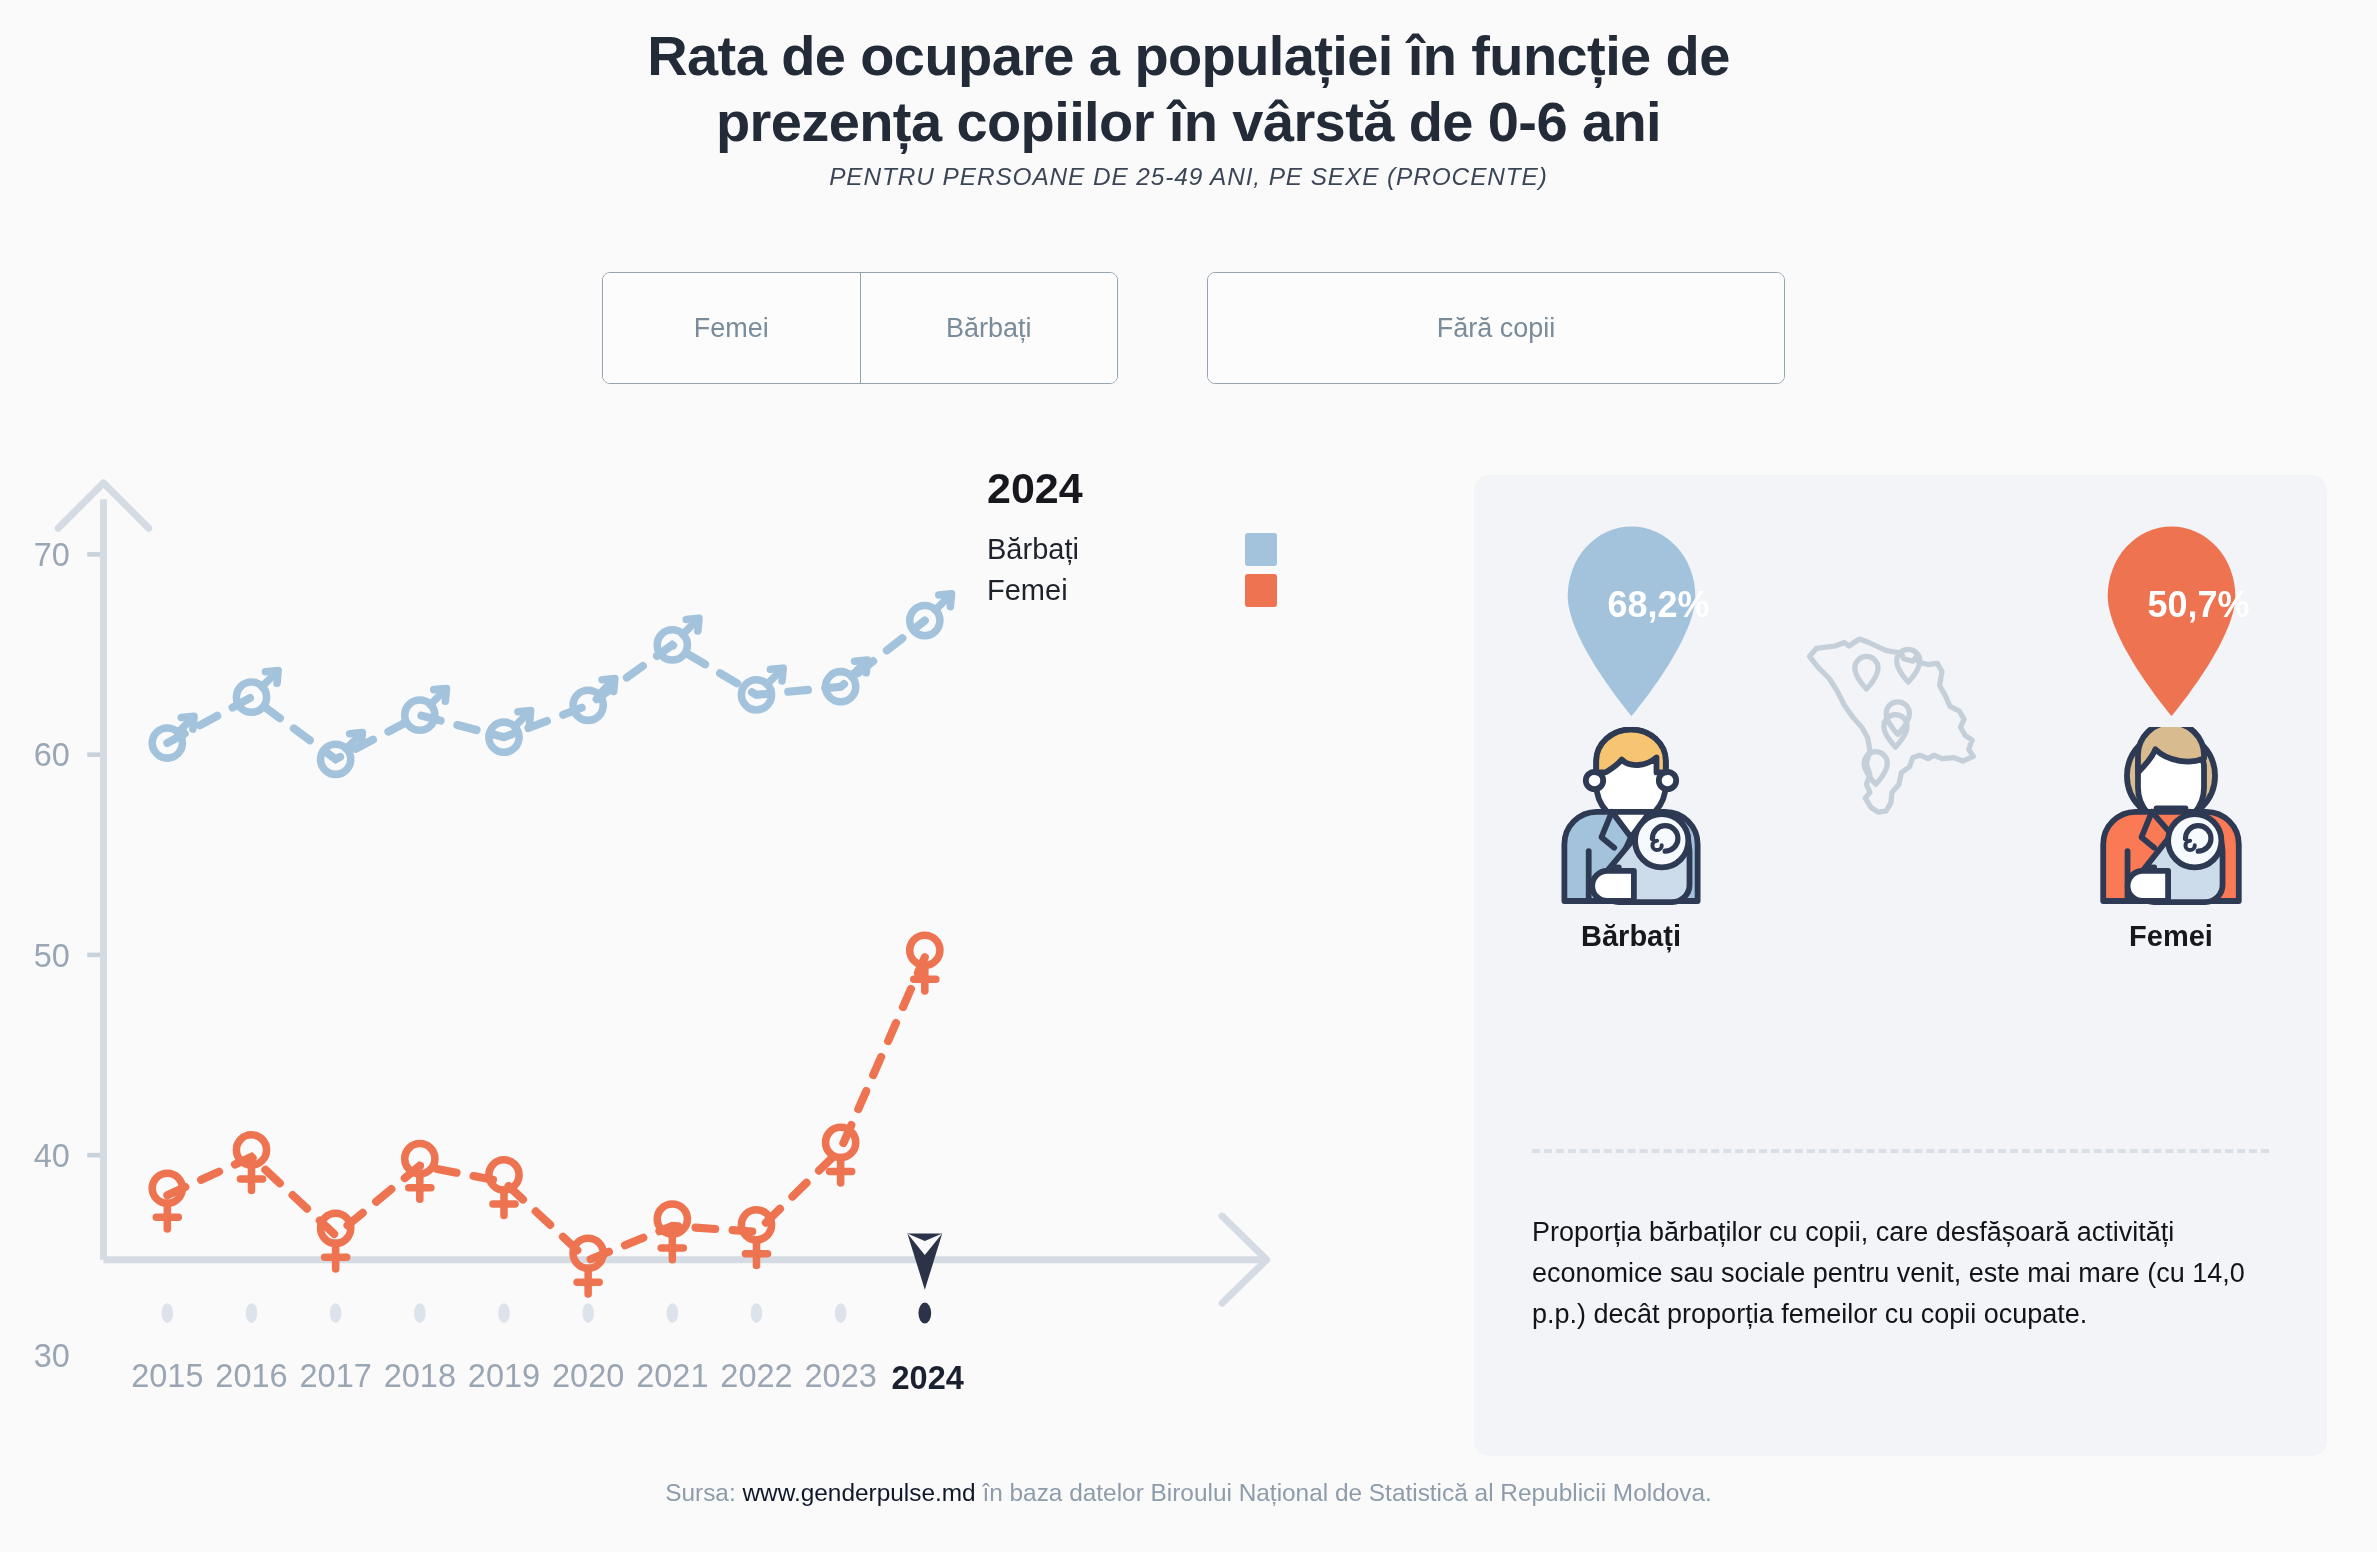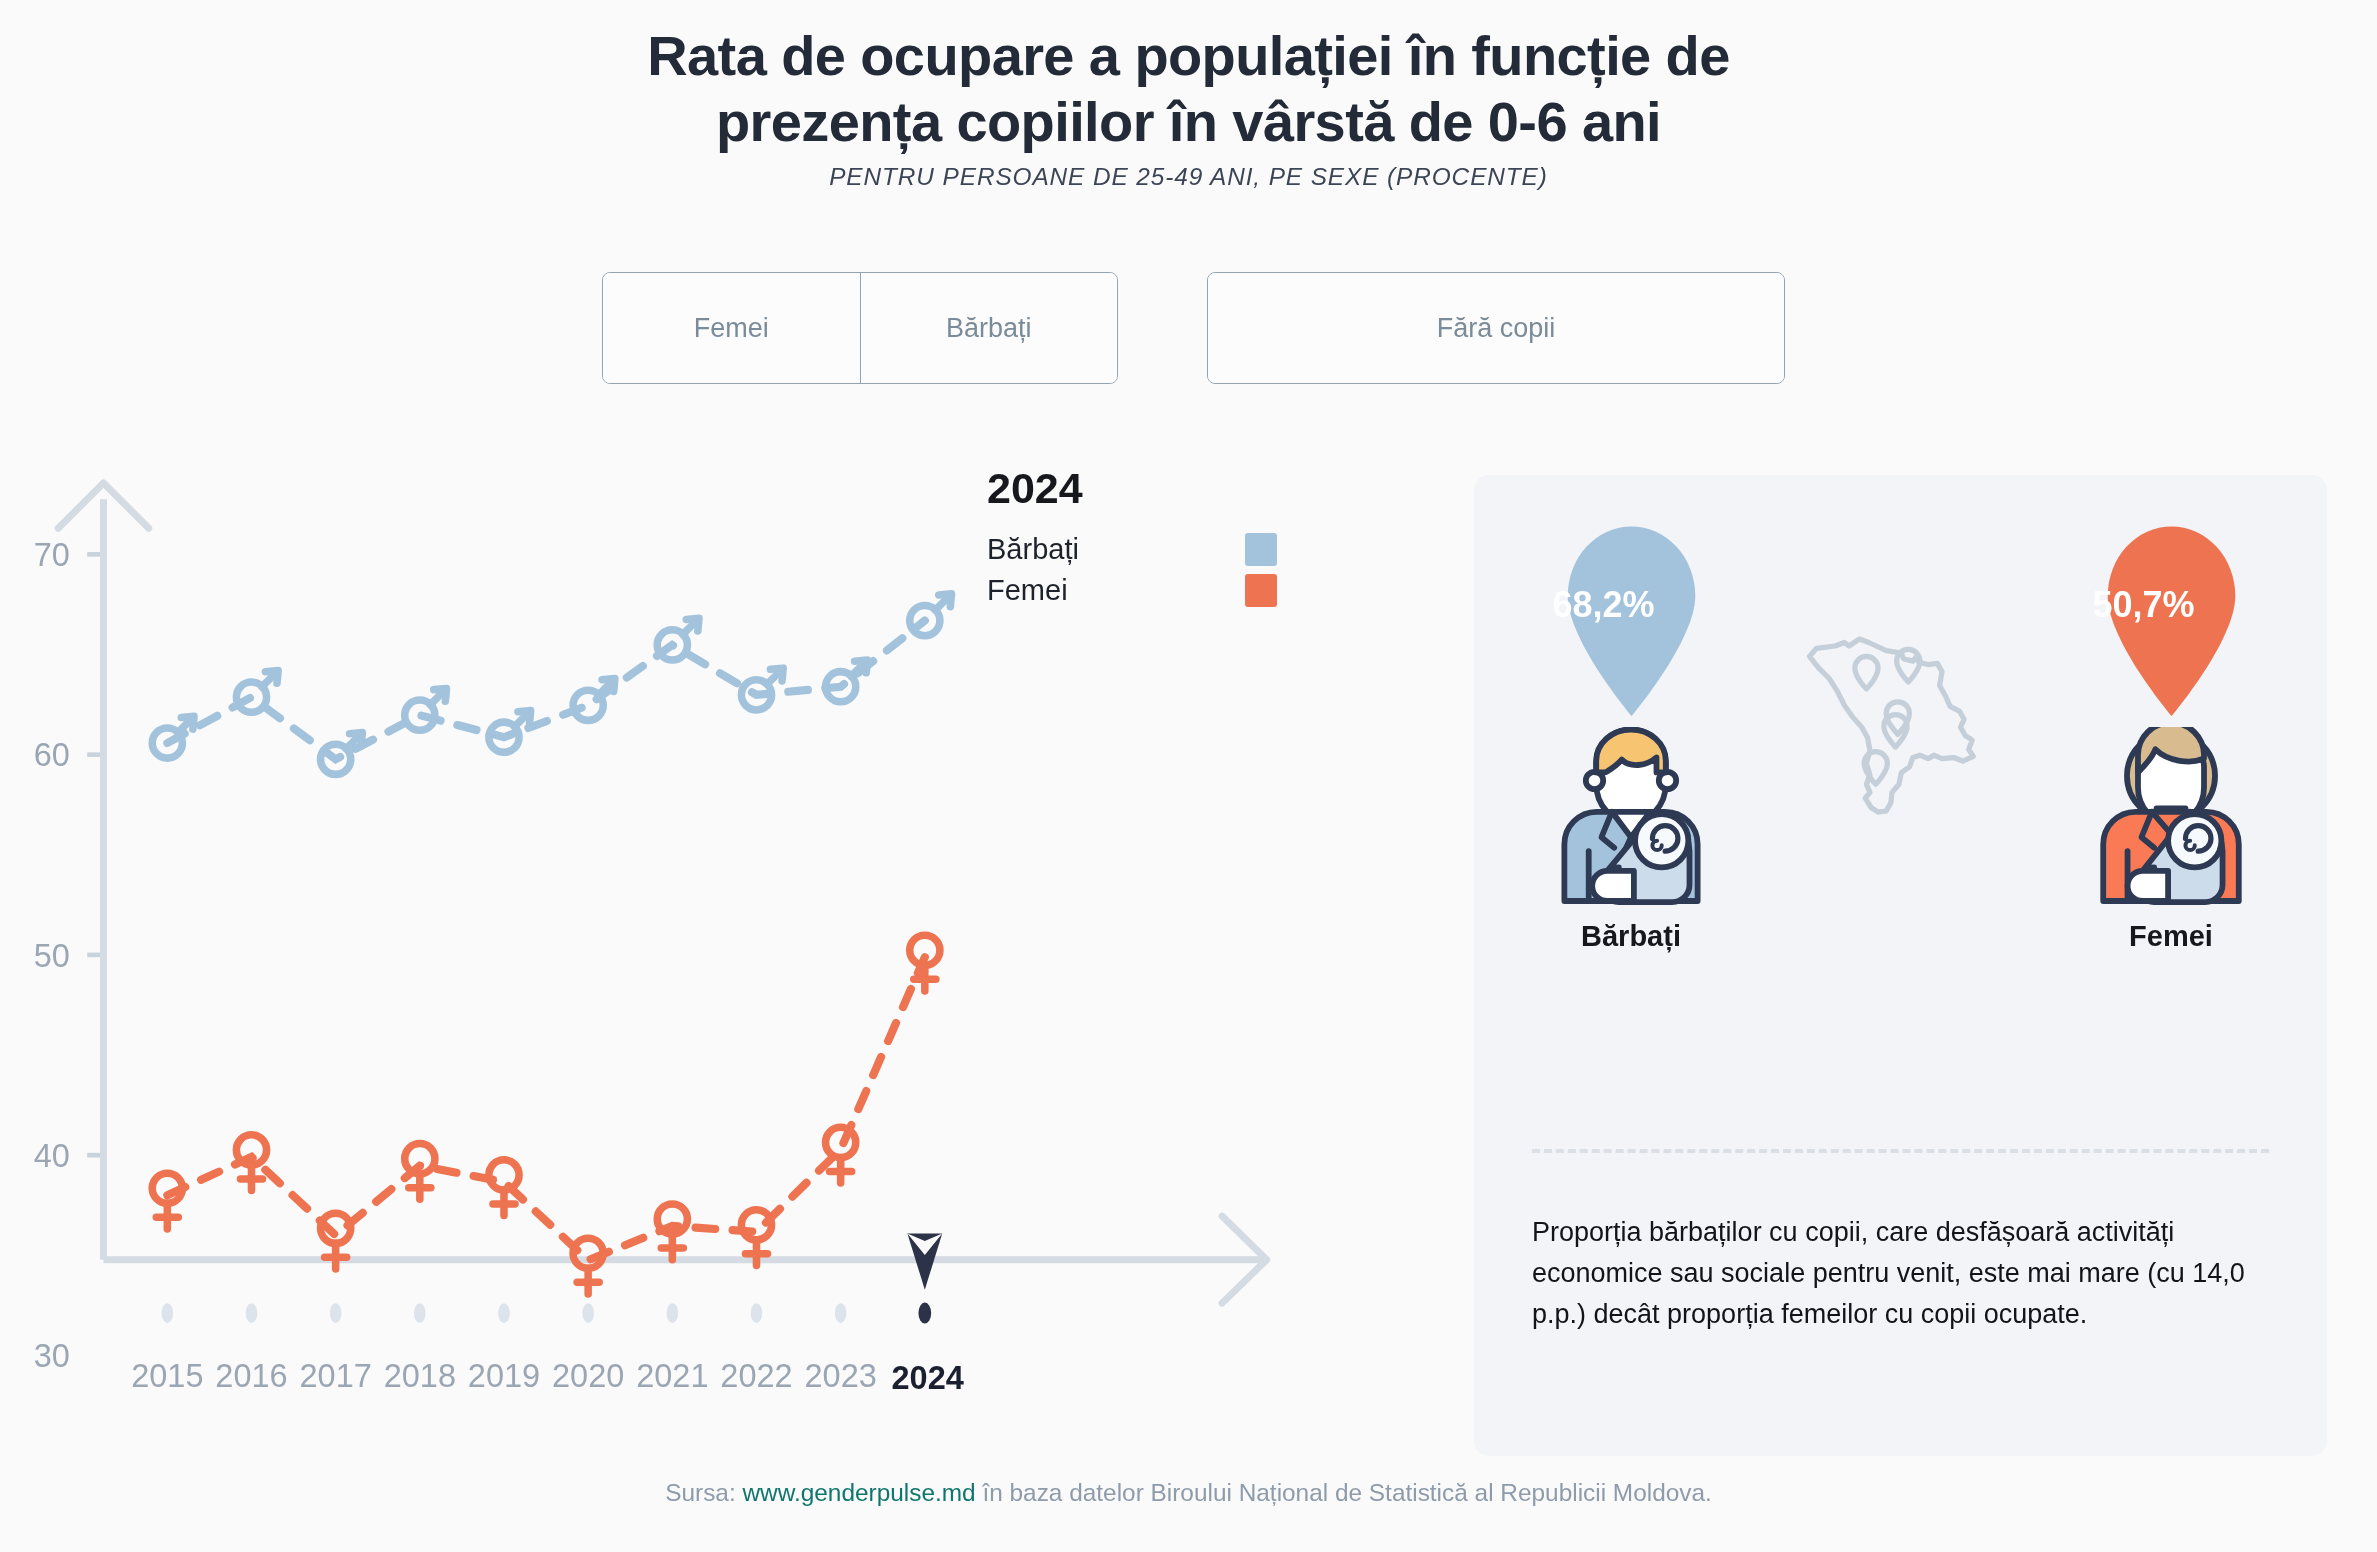--- a/index.html
+++ b/index.html
@@ -58,42 +58,42 @@
     position:absolute;left:1474px;top:475px;width:853px;height:981px;
     background:#f2f4f7;border-radius:15px;
   }
   .pins{position:absolute;left:0;top:41px;width:853px;height:580px;}
   .fig{position:absolute;width:250px;text-align:center;}
   .fig.left{left:32px;}
   .fig.right{left:572px;}
   .pin{position:relative;width:157px;height:203px;margin:0 auto;}
   .pin svg{display:block;}
   .pin-val{
-    position:absolute;left:0;top:68px;width:157px;text-align:left;
+    position:absolute;left:0;top:68px;width:157px;text-align:right;
     font-size:36px;font-weight:700;color:#fff;
   }
   .person{width:168px;height:180px;margin:8.1px auto 0;}
   .fig-label{margin-top:12.8px;font-size:29px;font-weight:700;color:#16181d;}
   .map{position:absolute;left:325px;top:87px;width:186px;height:244px;}
 
   .divider{
     position:absolute;left:58px;top:674px;width:737px;height:0;
     border-top:4.6px dashed #dadfe6;
   }
   .panel-text{
     position:absolute;left:58px;top:737px;width:755px;
     font-size:27px;line-height:1.52;color:#111418;
   }
 
   
   .footer{
     position:absolute;left:0;top:1479px;width:2377px;text-align:center;
     font-size:24.4px;color:#8d9bab;
   }
-  .footer .lnk{color:#0f766e;}
+  .footer .lnk{color:#0f172a;}
   .footer .tail{color:#8d9bab;}
 </style>
 </head>
 <body>
 
 <div class="page">
 
   <div class="header">
     <h1 class="title">
       <span>Rata de ocupare a populației în funcție de</span>

